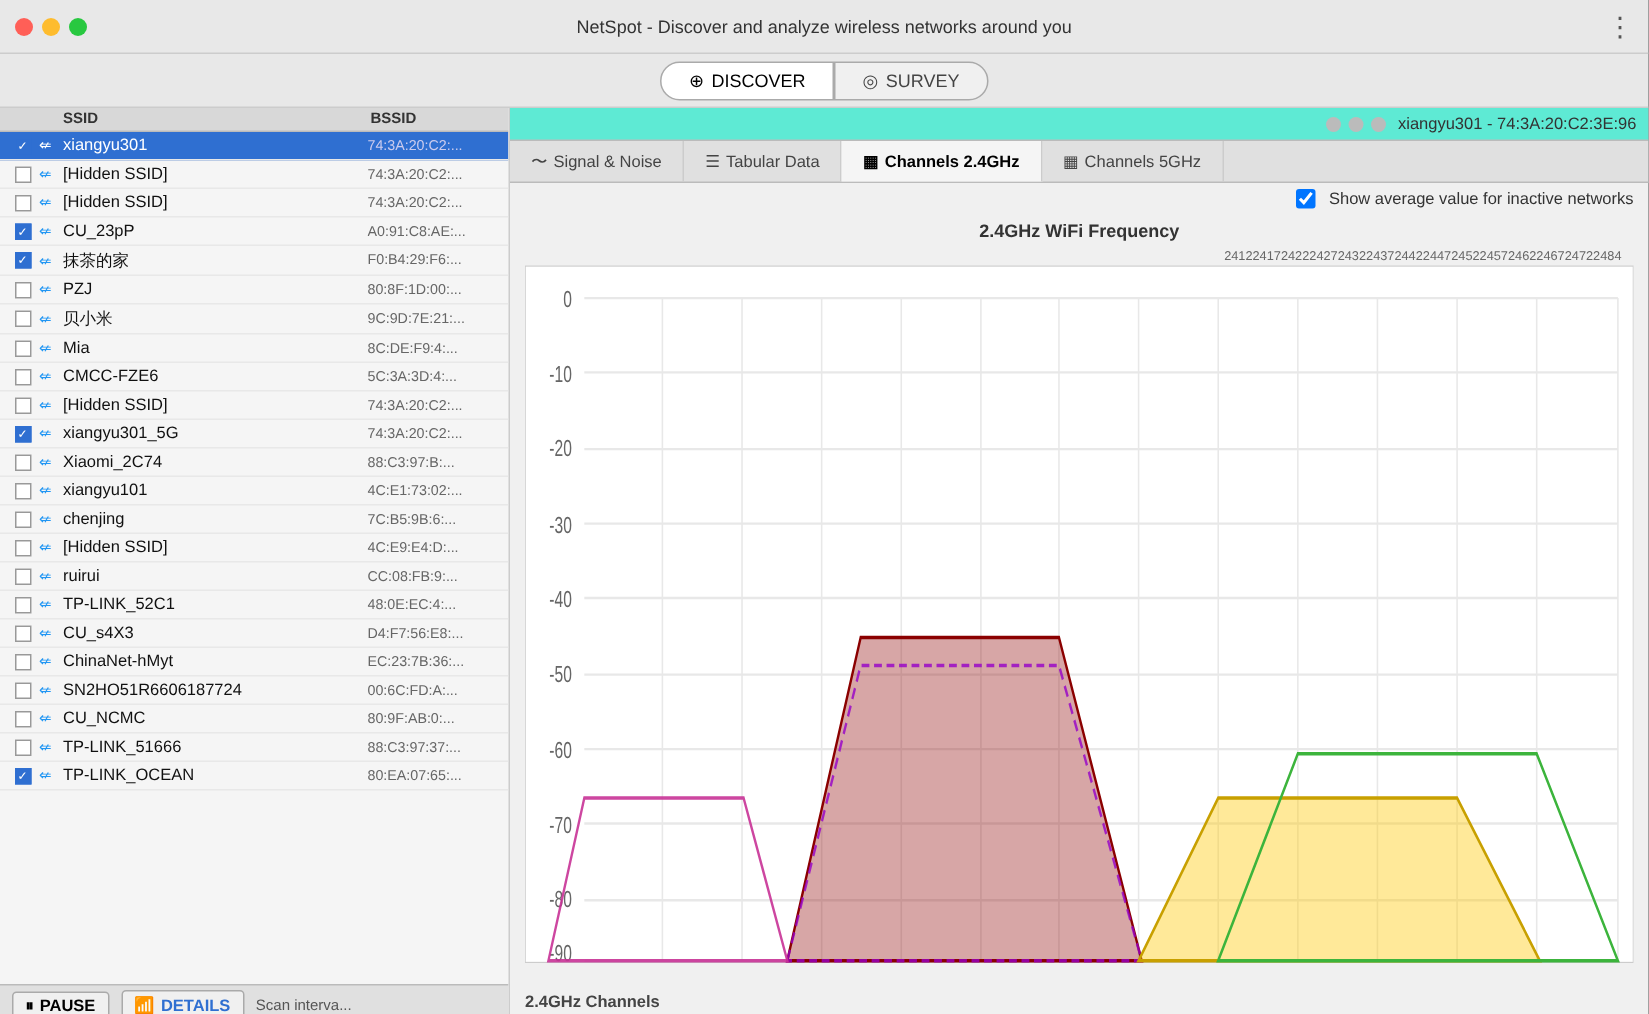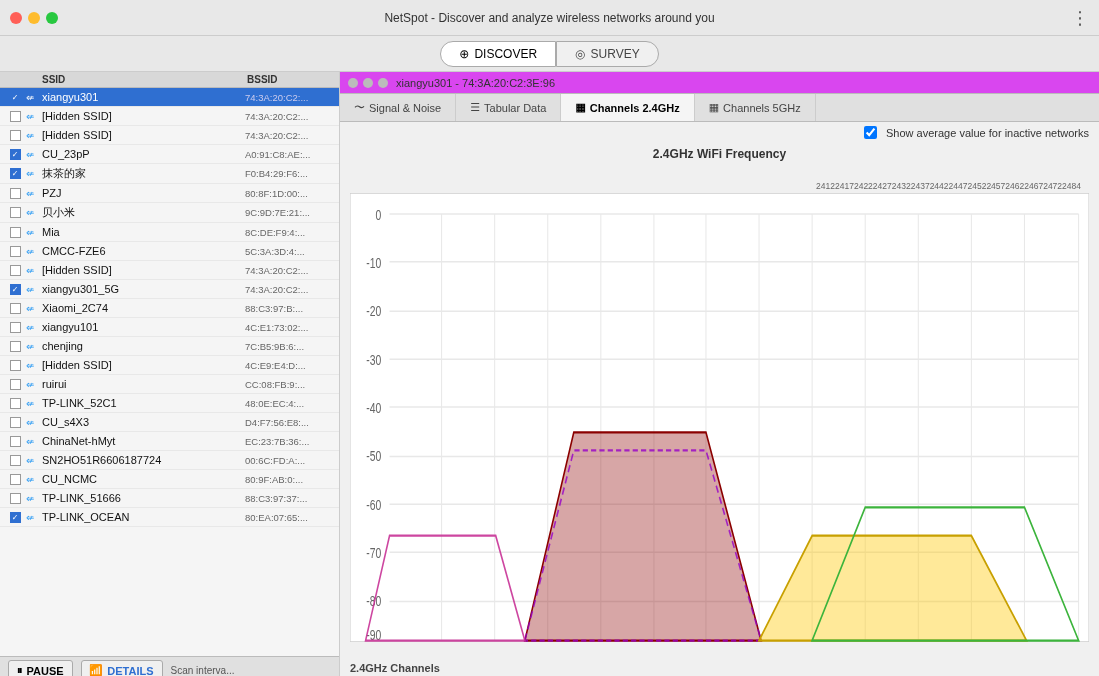--- a/index.html
+++ b/index.html
@@ -197,28 +197,29 @@
     
     .detail-panel {
       flex: 1;
       background: #f0f0f0;
       display: flex;
       flex-direction: column;
     }
 
     
     .detail-titlebar {
-      background: #d946ef;
+      background: #5eead4;
       height: 22px;
       display: flex;
       align-items: center;
       padding: 7px 8px;
       gap: 8px;
       border-bottom: 1px solid #bbb;
       flex-shrink: 0;
+      justify-content: flex-end;
     }
     .detail-window-btns {
       display: flex;
       gap: 5px;
     }
     .detail-win-btn {
       width: 10px;
       height: 10px;
       border-radius: 50%;
       background: #bbb;
@@ -270,21 +271,21 @@
       flex: 1;
       padding: 4px 10px 10px 10px;
       display: flex;
       flex-direction: column;
     }
     .chart-title {
       text-align: center;
       font-size: 12px;
       font-weight: 600;
       color: #333;
-      margin-bottom: 20px;
+      margin-bottom: 4px;
     }
     .chart-svg-container {
       flex: 1;
       position: relative;
     }
     .chart-x-label {
       font-size: 11px;
       color: #444;
       margin-top: 20px;
       font-weight: bold;

